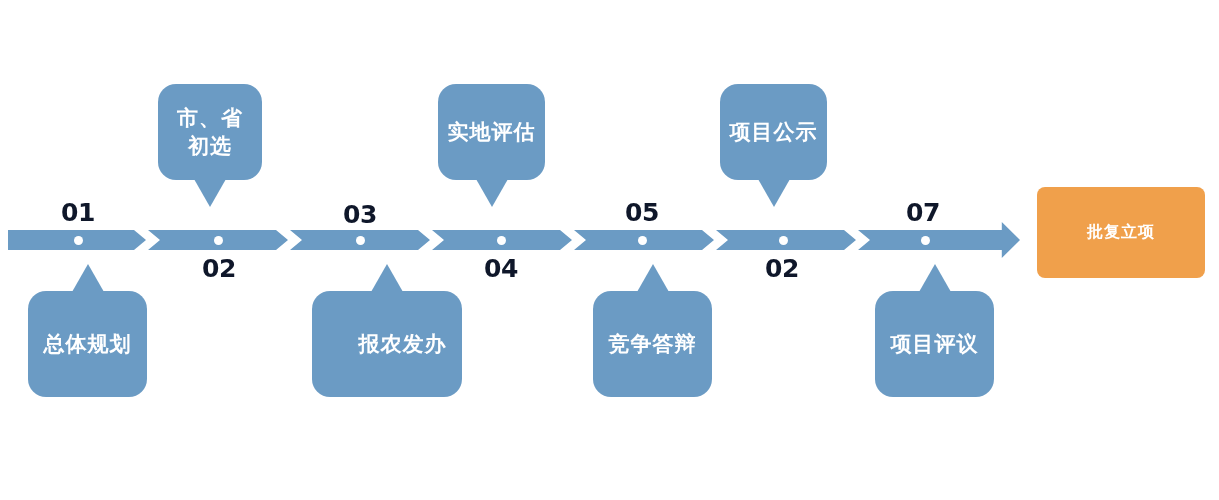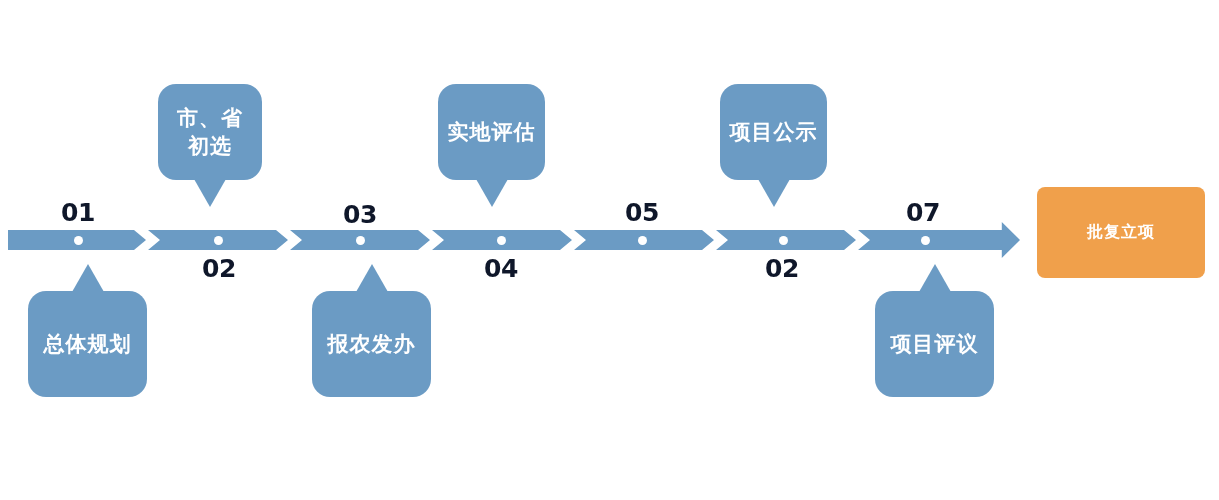--- a/index.html
+++ b/index.html
@@ -173,25 +173,29 @@
 
   <div class="step-number" style="left:189px; top:254px;">02</div>
   <div class="step-number" style="left:471px; top:254px;">04</div>
   <div class="step-number" style="left:752px; top:254px;">02</div>
 
   <div class="bubble down" style="left:28px; top:291px; width:119px; height:106px;">
     <span>总体规划</span>
     <span class="tail"></span>
   </div>
 
-  <div class="bubble down" style="left:312px; top:291px; width:119px; height:106px;">
+  <div class="bubble down" style="left:312px; top:291px; width:119px; height:106px;padding-left:31px;">
     <span>报农发办</span>
     <span class="tail"></span>
   </div>
 
+  <div class="bubble down" style="left:593px; top:291px; width:119px; height:106px;">
+    <span>竞争答辩</span>
+    <span class="tail"></span>
+  </div>
 
   <div class="bubble down" style="left:875px; top:291px; width:119px; height:106px;">
     <span>项目评议</span>
     <span class="tail"></span>
   </div>
 
   <div id="final-box">
     <span>批复立项</span>
   </div>
 

